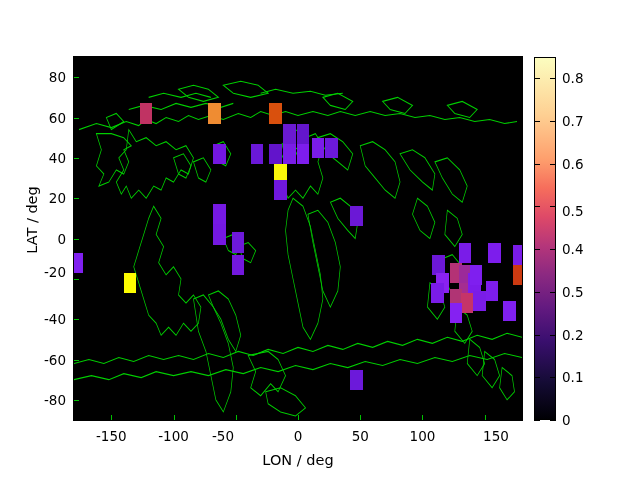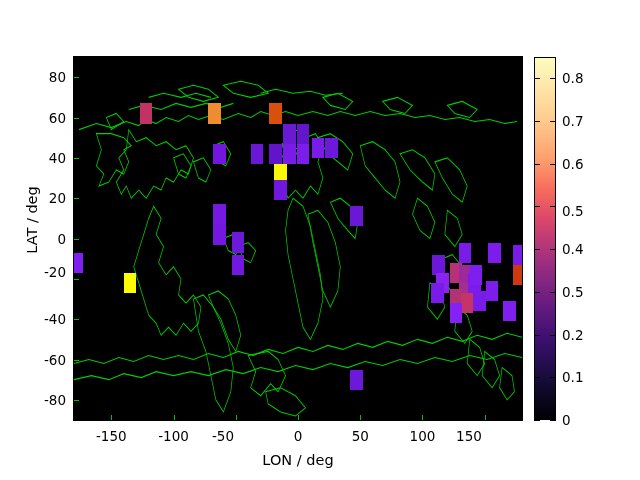--- a/index.html
+++ b/index.html
@@ -204,21 +204,21 @@
       <div class="xlab" style="left: 173.556px;">-100</div>
       <div class="xtick" style="left: 235.778px;"></div>
       <div class="xlab" style="left: 223px;">-50</div>
       <div class="xtick" style="left: 298px;"></div>
       <div class="xlab" style="left: 298px;">0</div>
       <div class="xtick" style="left: 360.222px;"></div>
       <div class="xlab" style="left: 360.222px;">50</div>
       <div class="xtick" style="left: 422.444px;"></div>
       <div class="xlab" style="left: 422.444px;">100</div>
       <div class="xtick" style="left: 484.667px;"></div>
-      <div class="xlab" style="left: 469px;">150</div>
+      <div class="xlab" style="left: 496px;">150</div>
     </div>
 
   <div class="txt" id="ylabel">LAT / deg</div>
   <div class="txt" id="xlabel">LON / deg</div>
 
   <div id="cbar"></div>
   <div id="cbticks">
       <div class="cbtick" style="top: 420px;"></div>
       <div class="cbtick r" style="top: 420px;"></div>
       <div class="cblab" style="top: 420px;">0</div>

